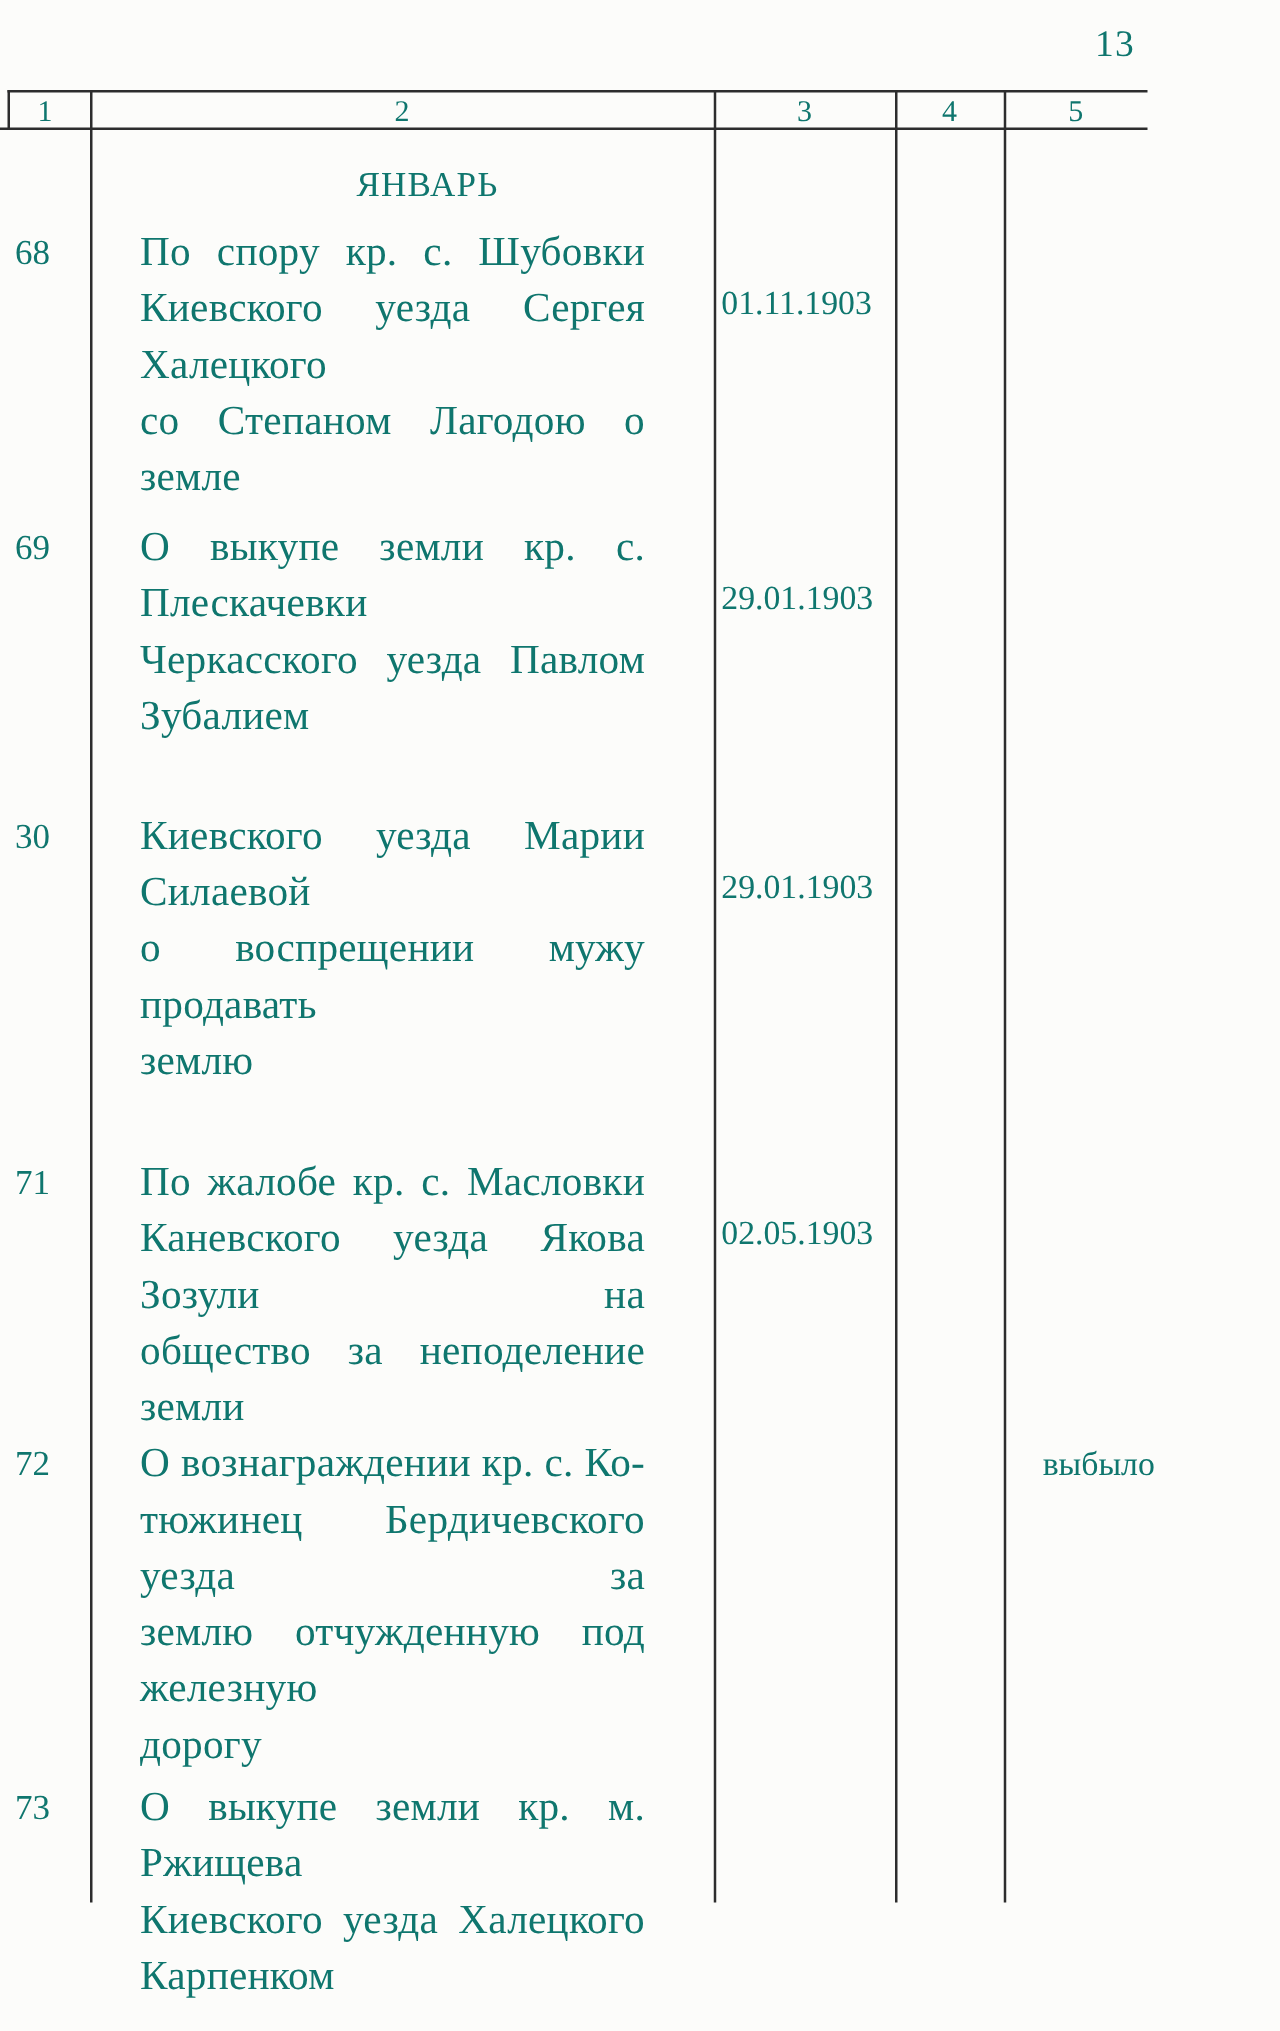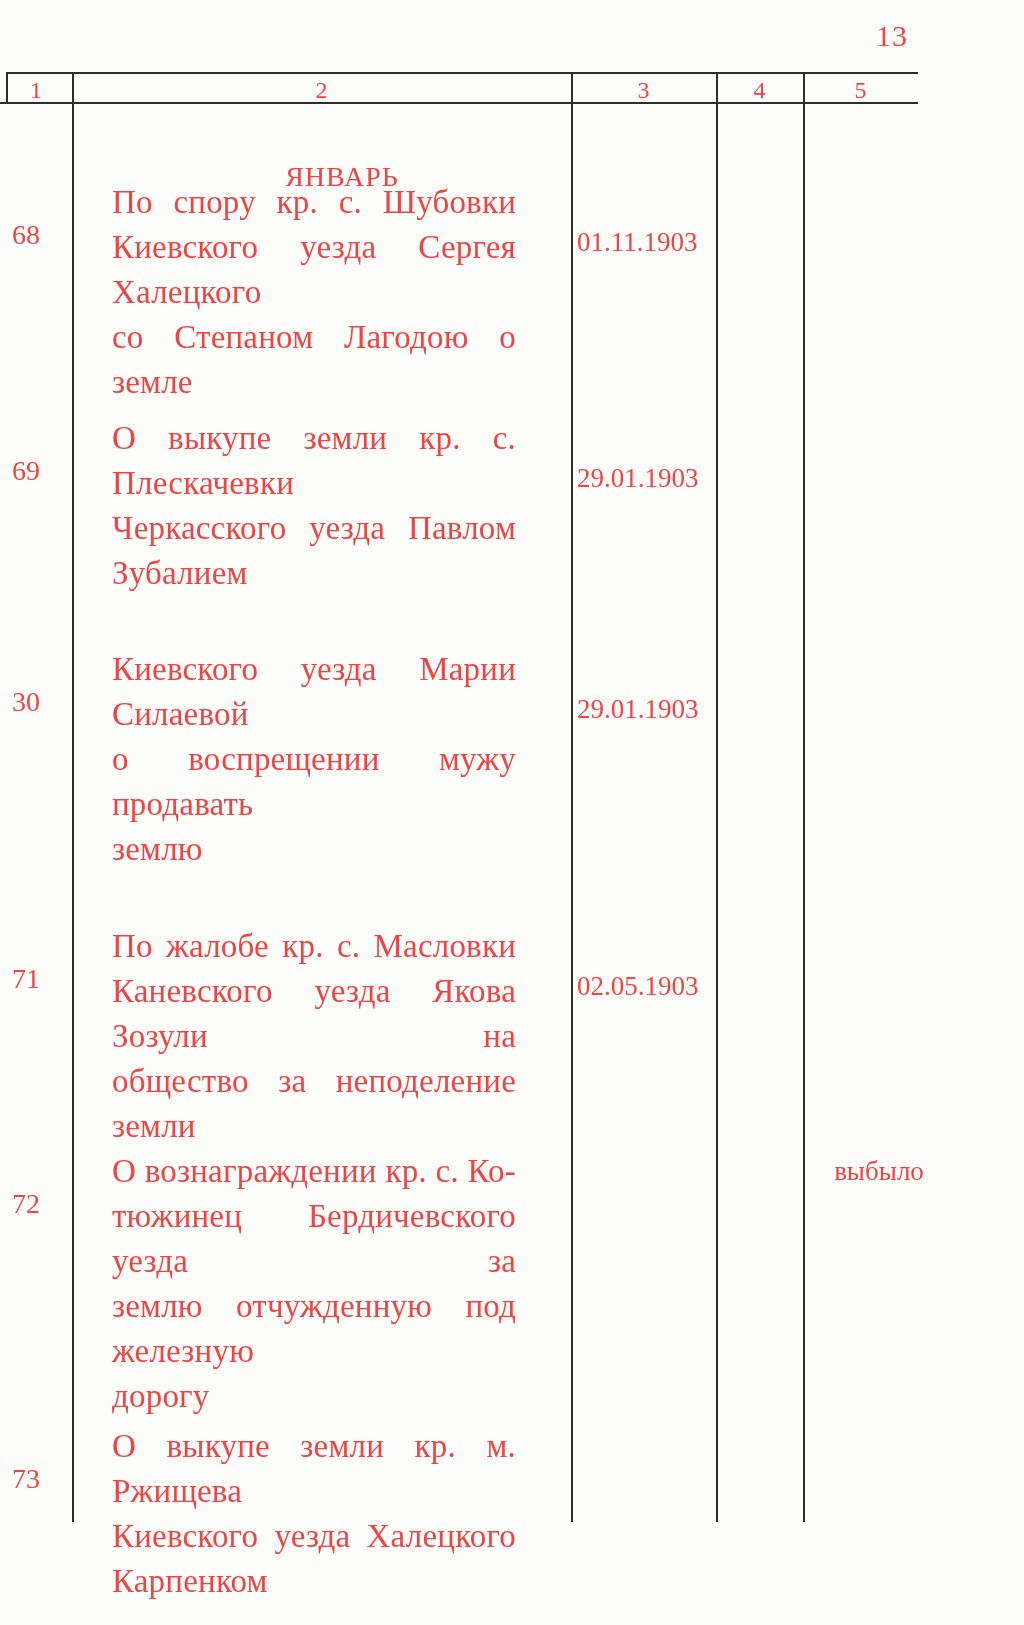--- a/index.html
+++ b/index.html
@@ -1,21 +1,21 @@
 <!DOCTYPE html>
 <html><head>
 <meta charset="utf-8">
 <style>
   html,body{margin:0;padding:0;background:#ffffff;}
   .page{
     position:relative;
     width:1024px;height:1625px;
     background:#fcfcfa;
     font-family:"Liberation Serif","DejaVu Serif",serif;
-    color:#ef4444;
+    color:#0f766e;
     overflow:hidden;
   }
   .page-number{
     position:absolute;left:876px;top:19px;width:60px;
     font-size:30px;line-height:34px;letter-spacing:1px;
   }
   
   .hline,.vline{position:absolute;background:#2d2d2d;}
   .hline-top{left:6px;top:72px;width:912px;height:2px;}
   .hline-mid{left:0px;top:102px;width:918px;height:2px;}
@@ -31,27 +31,27 @@
     font-size:24px;line-height:26px;text-align:center;
   }
   .ch-1{left:0px;width:72px;}
   .ch-2{left:72px;width:499px;}
   .ch-3{left:571px;width:145px;}
   .ch-4{left:716px;width:87px;}
   .ch-5{left:803px;width:115px;}
   
   .month-header{
     position:absolute;left:112px;top:126px;width:460px;
-    font-size:28px;line-height:45px;text-align:center;letter-spacing:1px;margin-top:28px;
+    font-size:28px;line-height:45px;text-align:center;letter-spacing:1px;
   }
   
   .row{position:absolute;left:0;width:1024px;}
   .cell-num{
     position:absolute;left:12px;top:0;width:52px;
-    font-size:28px;line-height:45px;margin-top:32px;
+    font-size:28px;line-height:45px;
   }
   .cell-desc{
     position:absolute;left:112px;top:0;width:404px;
     font-size:33px;line-height:45px;letter-spacing:0.2px;
   }
   .tline{text-align:justify;text-align-last:justify;}
   .tline:last-child{text-align-last:left;}
   .cell-date{
     position:absolute;left:577px;top:0;width:135px;
     font-size:27px;line-height:45px;white-space:nowrap;margin-top:40px;

